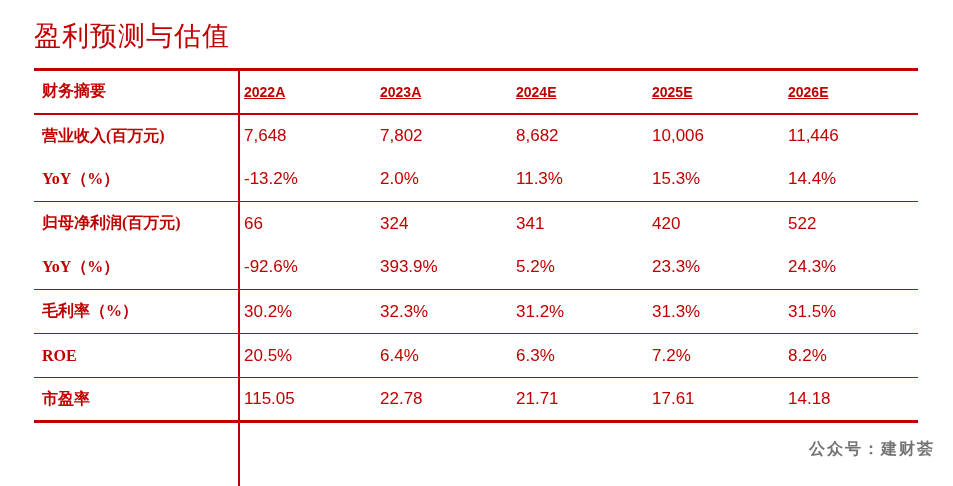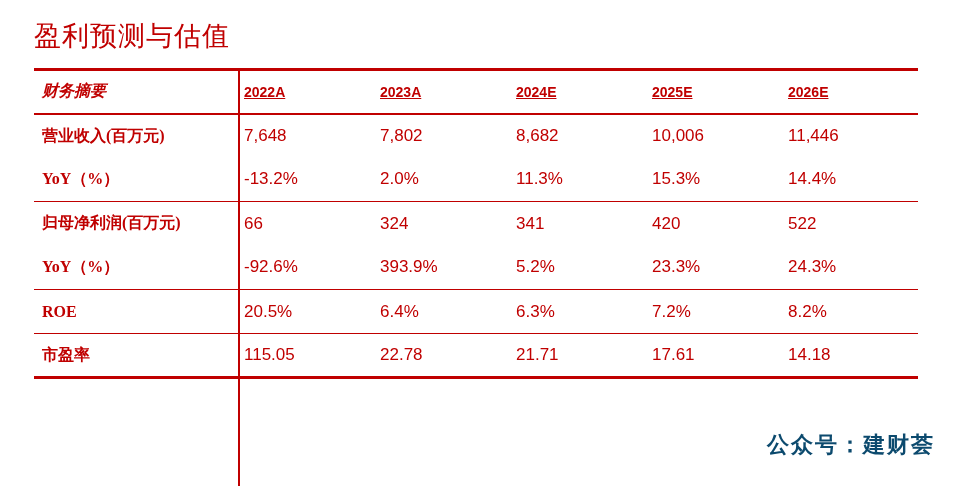--- a/index.html
+++ b/index.html
@@ -55,21 +55,20 @@
     height: 44px;
   }
   thead th {
     border-top: 3px solid #c00000;
     border-bottom: 2px solid #c00000;
     font-size: 17px;
     color: #c00000;
   }
   thead th.label {
     font-family: "Liberation Serif", serif;
-    font-style: italic;
     font-weight: bold;
     padding-left: 8px;
     font-size: 16px;
   }
   thead th.num {
     font-family: "Liberation Sans", sans-serif;
     font-weight: bold;
     padding-left: 6px;
     font-size: 14px;
     text-decoration: underline;
@@ -106,23 +105,23 @@
     top: 68px;
     width: 2px;
     height: 418px;
     background: #c00000;
   }
   .watermark {
     position: absolute;
     right: 18px;
     bottom: 26px;
     font-family: Liberation Serif, serif;
-    font-size: 22px;
-    font-weight: bold;
-    color: #0c4a6e;
+    font-size: 16px;
+    font-weight: bold;
+    color: #737373;
     letter-spacing: 2px;
     white-space: nowrap;
   }
 </style>
 </head>
 <body>
 
 <div class="page">
 
   <div class="title">盈利预测与估值</div>
@@ -174,20 +173,28 @@
         </tr>
         <tr>
           <td class="label">YoY（%）</td>
           <td class="num">-92.6%</td>
           <td class="num">393.9%</td>
           <td class="num">5.2%</td>
           <td class="num">23.3%</td>
           <td class="num">24.3%</td>
         </tr>
         <tr class="grp-start">
+          <td class="label">毛利率（%）</td>
+          <td class="num">30.2%</td>
+          <td class="num">32.3%</td>
+          <td class="num">31.2%</td>
+          <td class="num">31.3%</td>
+          <td class="num">31.5%</td>
+        </tr>
+        <tr class="grp-start">
           <td class="label">ROE</td>
           <td class="num">20.5%</td>
           <td class="num">6.4%</td>
           <td class="num">6.3%</td>
           <td class="num">7.2%</td>
           <td class="num">8.2%</td>
         </tr>
         <tr class="grp-start last">
           <td class="label">市盈率</td>
           <td class="num">115.05</td>

